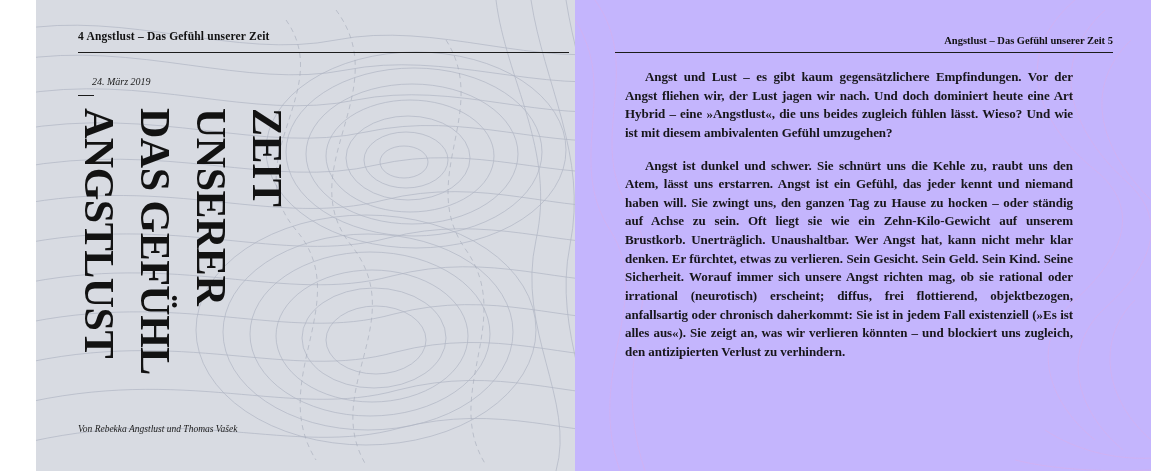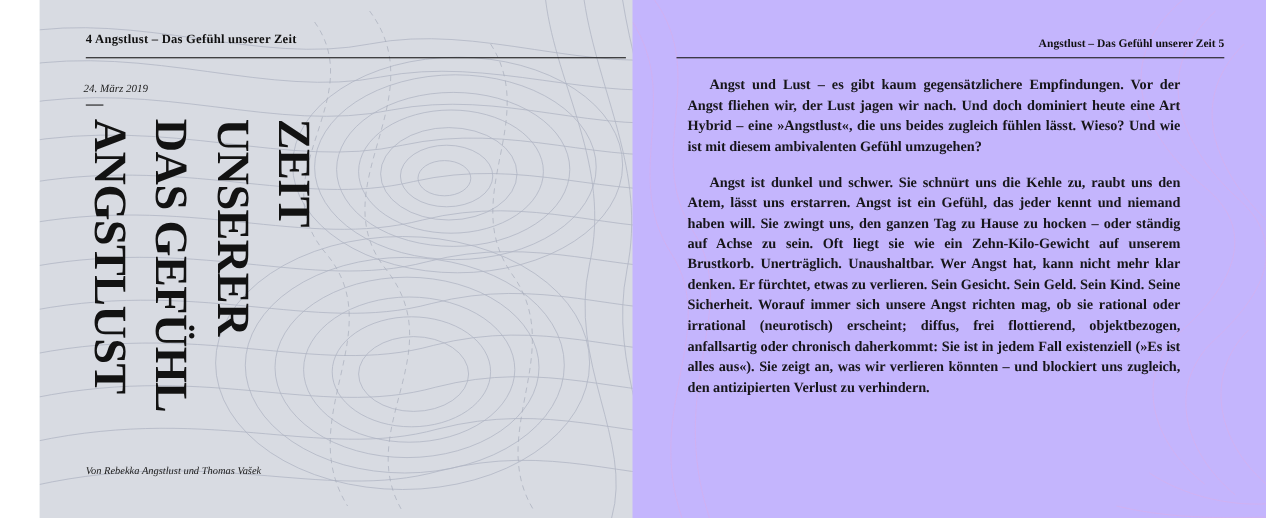--- a/index.html
+++ b/index.html
@@ -42,21 +42,21 @@
     position: absolute;
     left: 42px; top: 30px;
     font-size: 11.5px;
     font-weight: bold;
     letter-spacing: 0.2px;
     color: #111;
     white-space: nowrap;
   }
   .date-left {
     position: absolute;
-    left: 40px; top: 76px;
+    left: 56px; top: 76px;
     font-size: 10px;
     font-style: italic;
     color: #1b1b1b;
   }
   .date-dash {
     position: absolute;
     left: 42px; top: 95px;
     width: 16px; height: 1px;
     background: #1b1b1b;
   }

